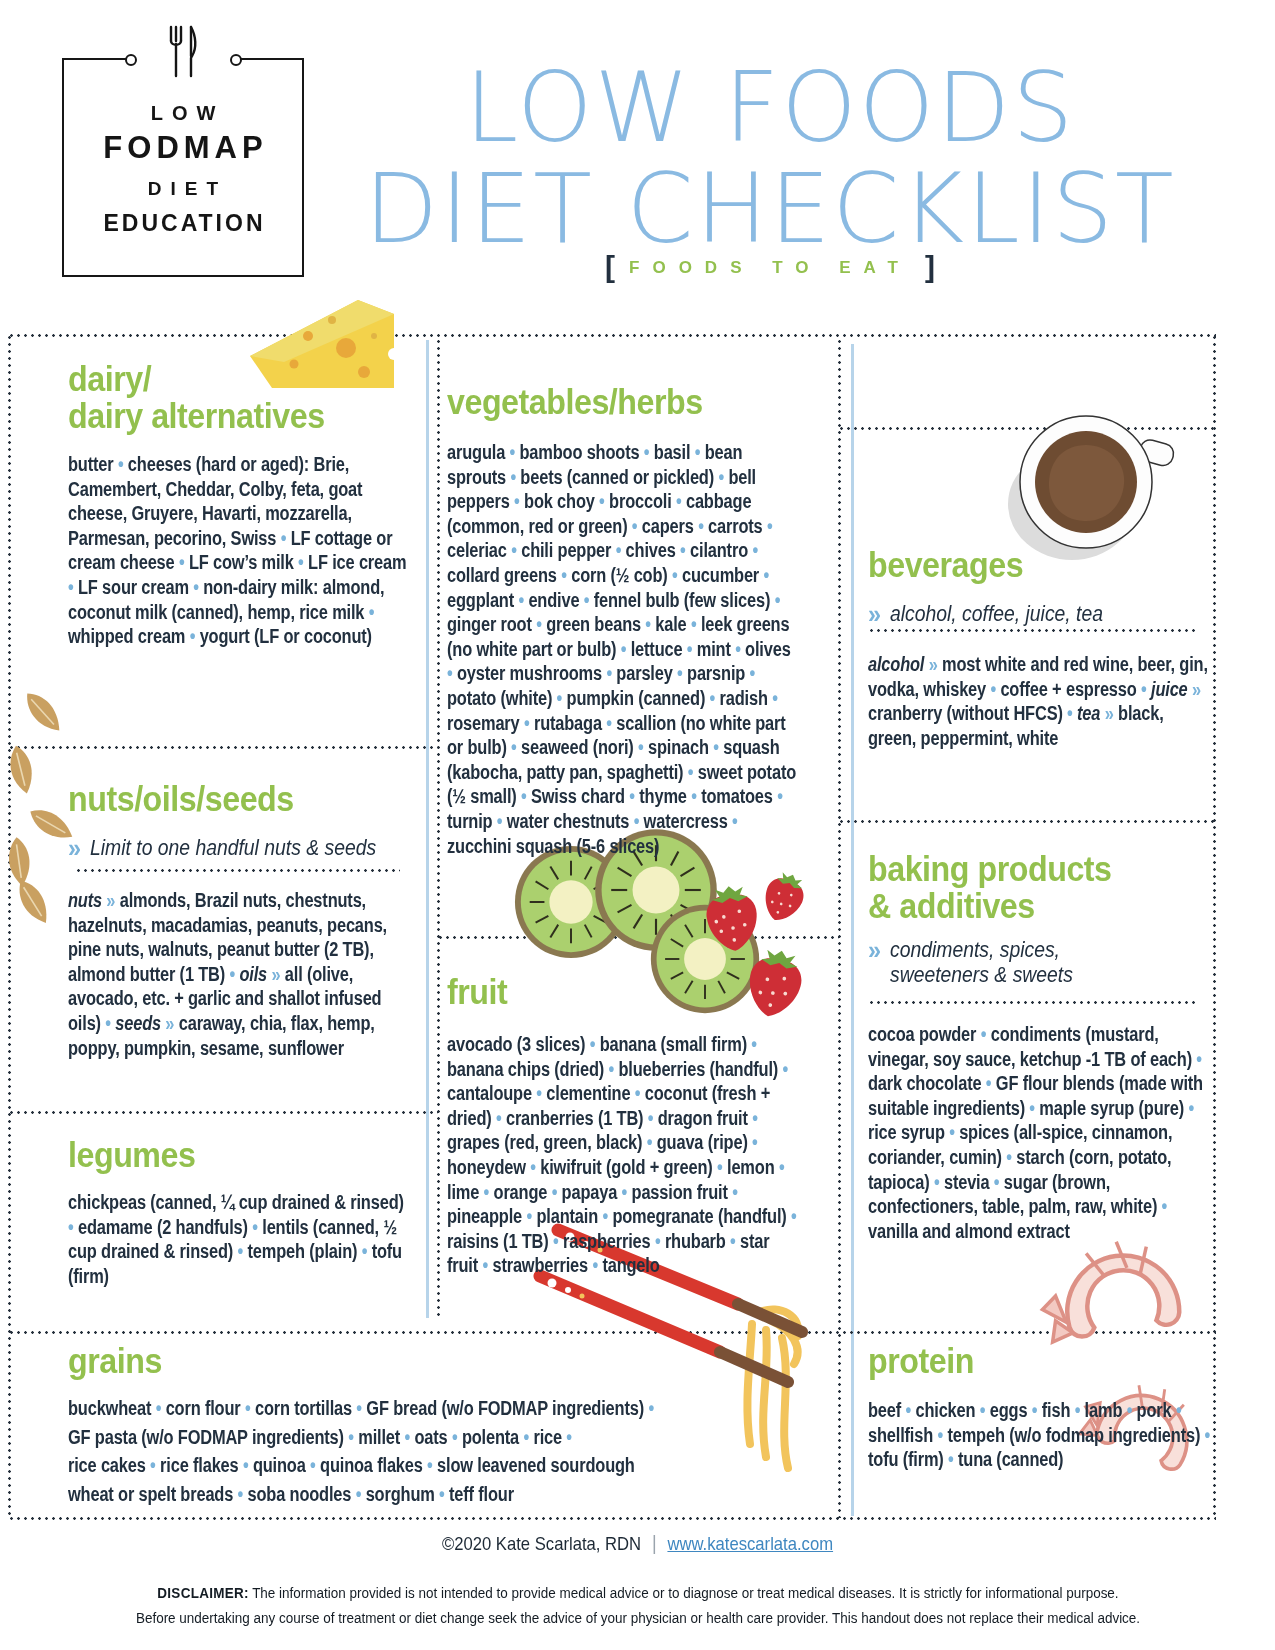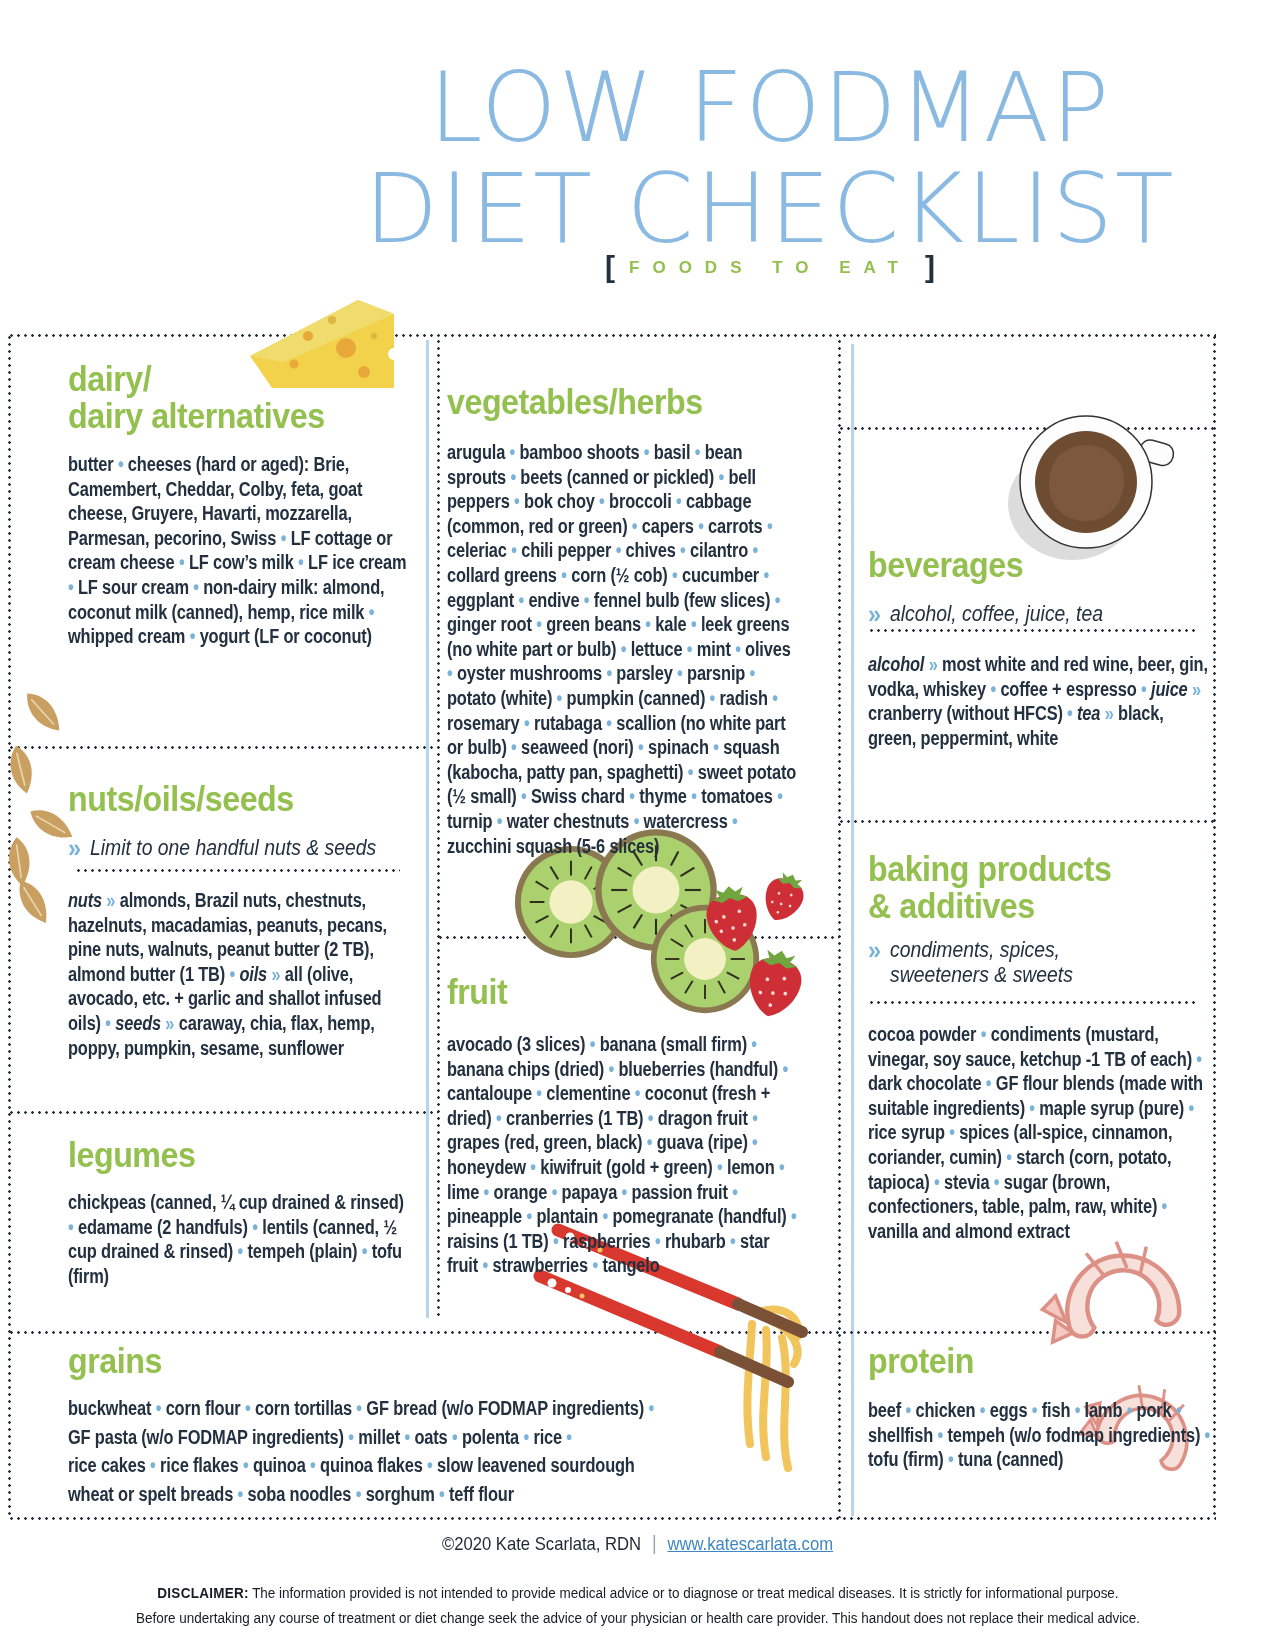--- a/index.html
+++ b/index.html
@@ -58,23 +58,45 @@
          color:#141c24;transform:scaleX(0.87);transform-origin:50% 0;}
   .disclaimer b{letter-spacing:0.3px;}
 
   svg{display:block;}
 </style>
 </head>
 <body>
 
 <div class="page">
 
+  <div class="logo-box">
+    <div class="logo-gap"></div>
+    <div class="logo-dot l"></div>
+    <div class="logo-dot r"></div>
+    <span class="logo-utensils">
+      <svg width="42" height="64" viewBox="0 0 42 64">
+        <g stroke="#141414" stroke-width="2.4" fill="none" stroke-linecap="round">
+          <path d="M9 3 L9 17"></path>
+            <path d="M14 3 L14 17"></path>
+            <path d="M19 3 L19 17"></path>
+          <path d="M9 17 C9 22 19 22 19 17"></path>
+            <path d="M14 20 L14 52"></path>
+          <path d="M29 3 C34 12 35 24 30 32 L29 34 L29 52"></path>
+            <path d="M29 3 L29 32"></path>
+        </g>
+      </svg>
+    </span>
+    <div class="logo-line lg1">LOW</div>
+    <div class="logo-line lg2">FODMAP</div>
+    <div class="logo-line lg3">DIET</div>
+    <div class="logo-line lg4">EDUCATION</div>
+  </div>
 
   <div class="main-title">
-    <div>LOW FODMAP</div>
+    <div>LOW FOODS</div>
     <div>DIET CHECKLIST</div>
   </div>
   <div class="subtitle">
     <span class="br">[</span><span class="st">FOODS TO EAT</span><span class="br">]</span>
   </div>
 
   <div class="hdots" style="left:8px;top:334px;width:1208px;"></div>
   <div class="vdots" style="left:8px;top:334px;height:1184px;"></div>
   <div class="vdots" style="left:1213px;top:334px;height:1184px;"></div>
   <div class="vblue" style="left:426px;top:340px;height:978px;"></div>

